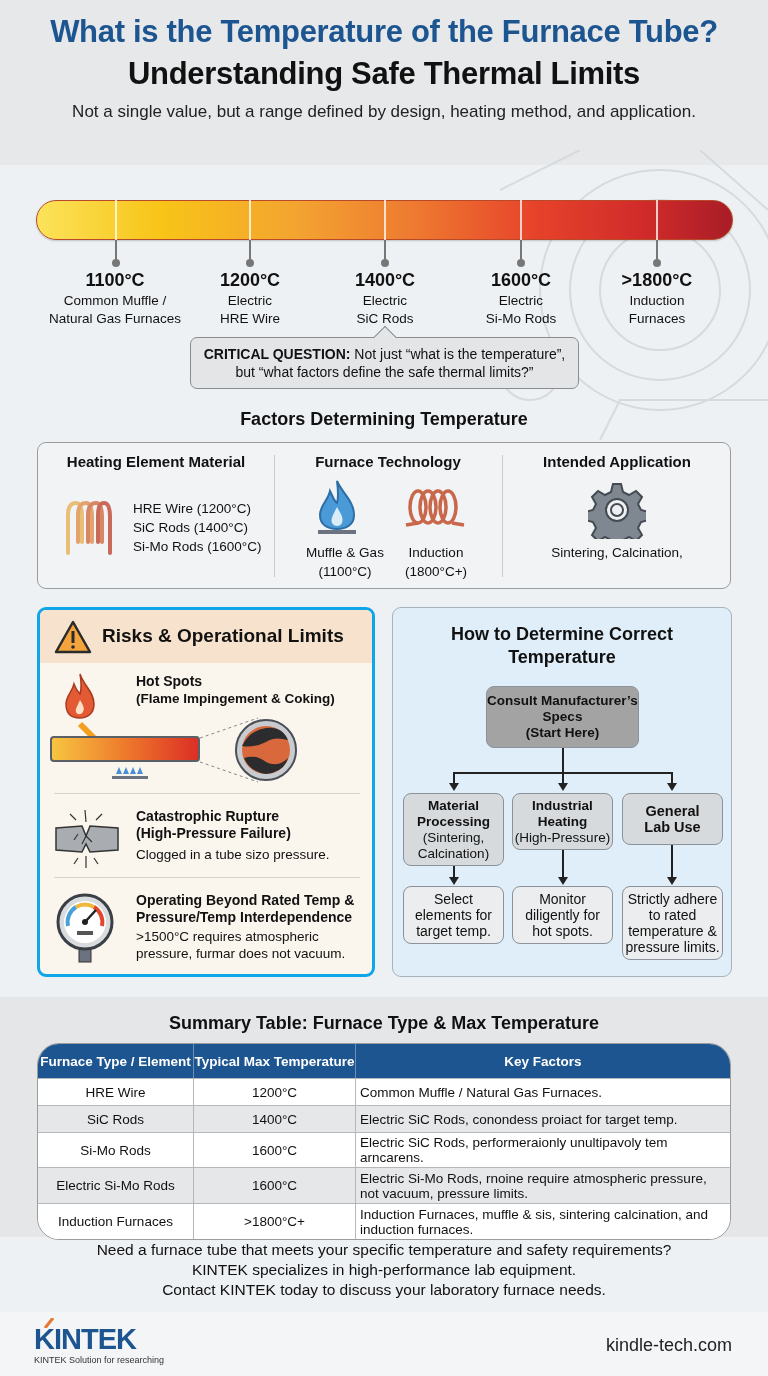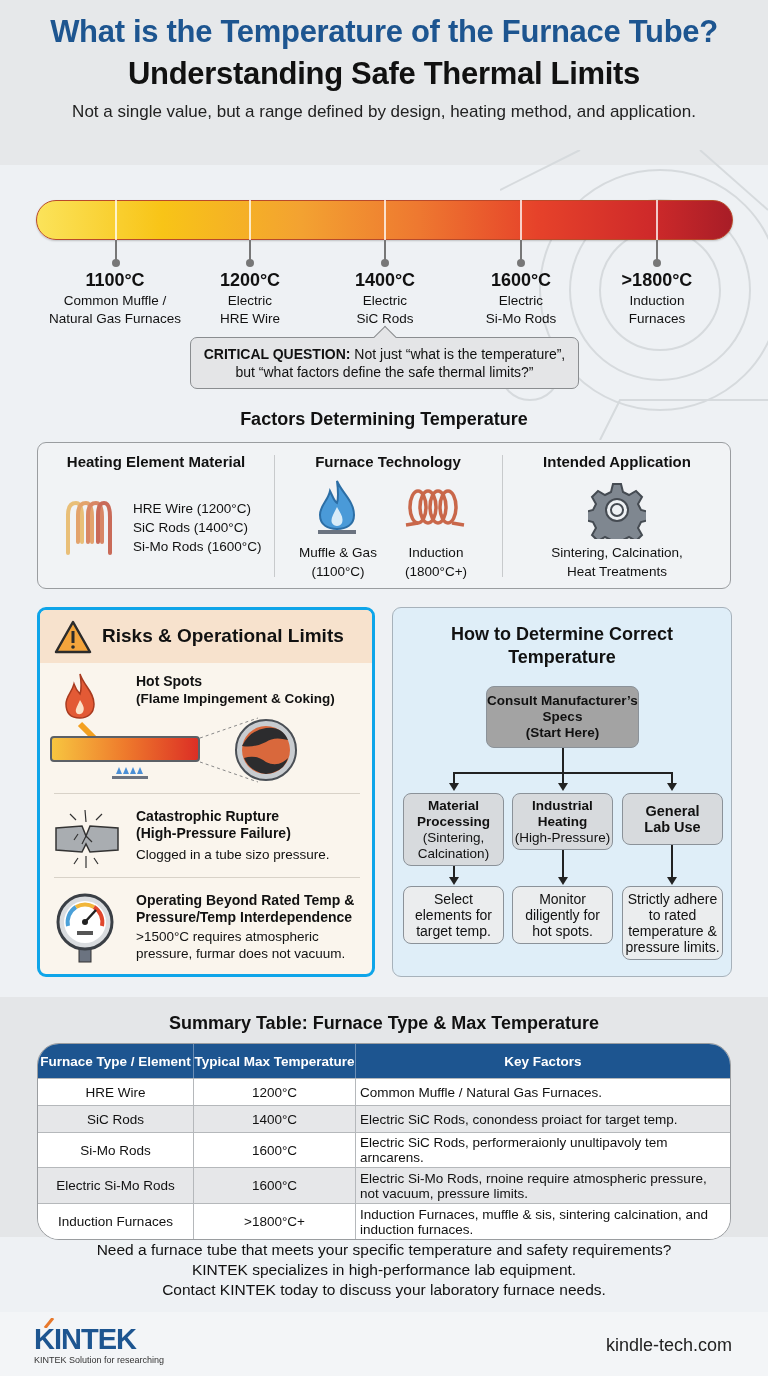--- a/index.html
+++ b/index.html
@@ -156,21 +156,21 @@
     </div>
   </div>
   <div class="vdiv" style="left:236px"></div>
   <div class="fcol" style="left:236px;width:228px">
     <h4>Furnace Technology</h4>
     <svg style="position:absolute;left:40px;top:36px" width="46" height="56" viewBox="0 0 46 56">
       <path d="M23 2 C28 14 40 22 40 36 C40 46 32 50 23 50 C14 50 6 46 6 36 C6 26 14 22 16 12 C19 18 20 22 23 24 C25 18 24 10 23 2 Z" fill="#4a9ad8" stroke="#2c6ea5" stroke-width="2"></path>
       <path d="M23 28 C26 34 30 38 28 44 C26 48 20 48 18 44 C16 40 20 34 23 28 Z" fill="#d9ecf8"></path>
       <rect x="4" y="51" width="38" height="4" fill="#6b7380"></rect>
     </svg>
-    <div class="ftext" style="position:absolute;left:14px;top:100px;width:100px;text-align:center">
+    <div class="ftext" style="position:absolute;left:21px;top:100px;width:100px;text-align:center">
       <div>Muffle &amp; Gas</div>
       <div>(1100°C)</div>
     </div>
     <svg style="position:absolute;left:130px;top:42px" width="62" height="46" viewBox="0 0 62 46">
       <g fill="none" stroke="#c9674a" stroke-width="3.5">
         <ellipse cx="14" cy="22" rx="8" ry="16"></ellipse>
           <ellipse cx="24" cy="22" rx="8" ry="16"></ellipse>
         <ellipse cx="34" cy="22" rx="8" ry="16"></ellipse>
           <ellipse cx="44" cy="22" rx="8" ry="16"></ellipse>
         <path d="M2 40 L14 38 M48 38 L60 40"></path>
@@ -186,21 +186,20 @@
     <h4>Intended Application</h4>
     <svg style="position:absolute;left:86px;top:38px" width="58" height="58" viewBox="0 0 58 58">
       <g fill="#7f8790" stroke="#454b52" stroke-width="2">
         <path d="M25 3 h8 l2 8 l6 3 l7 -4 l6 6 l-4 7 l3 6 l8 2 v8 l-8 2 l-3 6 l4 7 l-6 6 l-7 -4 l-6 3 l-2 8 h-8 l-2 -8 l-6 -3 l-7 4 l-6 -6 l4 -7 l-3 -6 l-8 -2 v-8 l8 -2 l3 -6 l-4 -7 l6 -6 l7 4 l6 -3 z"></path>
       </g>
       <circle cx="29" cy="29" r="11" fill="#eef1f4" stroke="#454b52" stroke-width="2"></circle>
       <circle cx="29" cy="29" r="6" fill="none" stroke="#454b52" stroke-width="2"></circle>
     </svg>
     <div class="ftext" style="position:absolute;left:0;top:100px;width:230px;text-align:center">
       <div>Sintering, Calcination,</div>
-      <div>Heat Treatments</div>
     </div>
   </div>
 </div>
 
 <div class="risks">
   <div class="rh">
     <svg style="position:absolute;left:14px;top:10px" width="38" height="34" viewBox="0 0 38 34">
       <path d="M19 2 L36 32 L2 32 Z" fill="#f3a43c" stroke="#2b2b2b" stroke-width="2.5" stroke-linejoin="round"></path>
       <rect x="17.5" y="11" width="3" height="12" fill="#2b2b2b"></rect>
         <circle cx="19" cy="27" r="1.8" fill="#2b2b2b"></circle>

